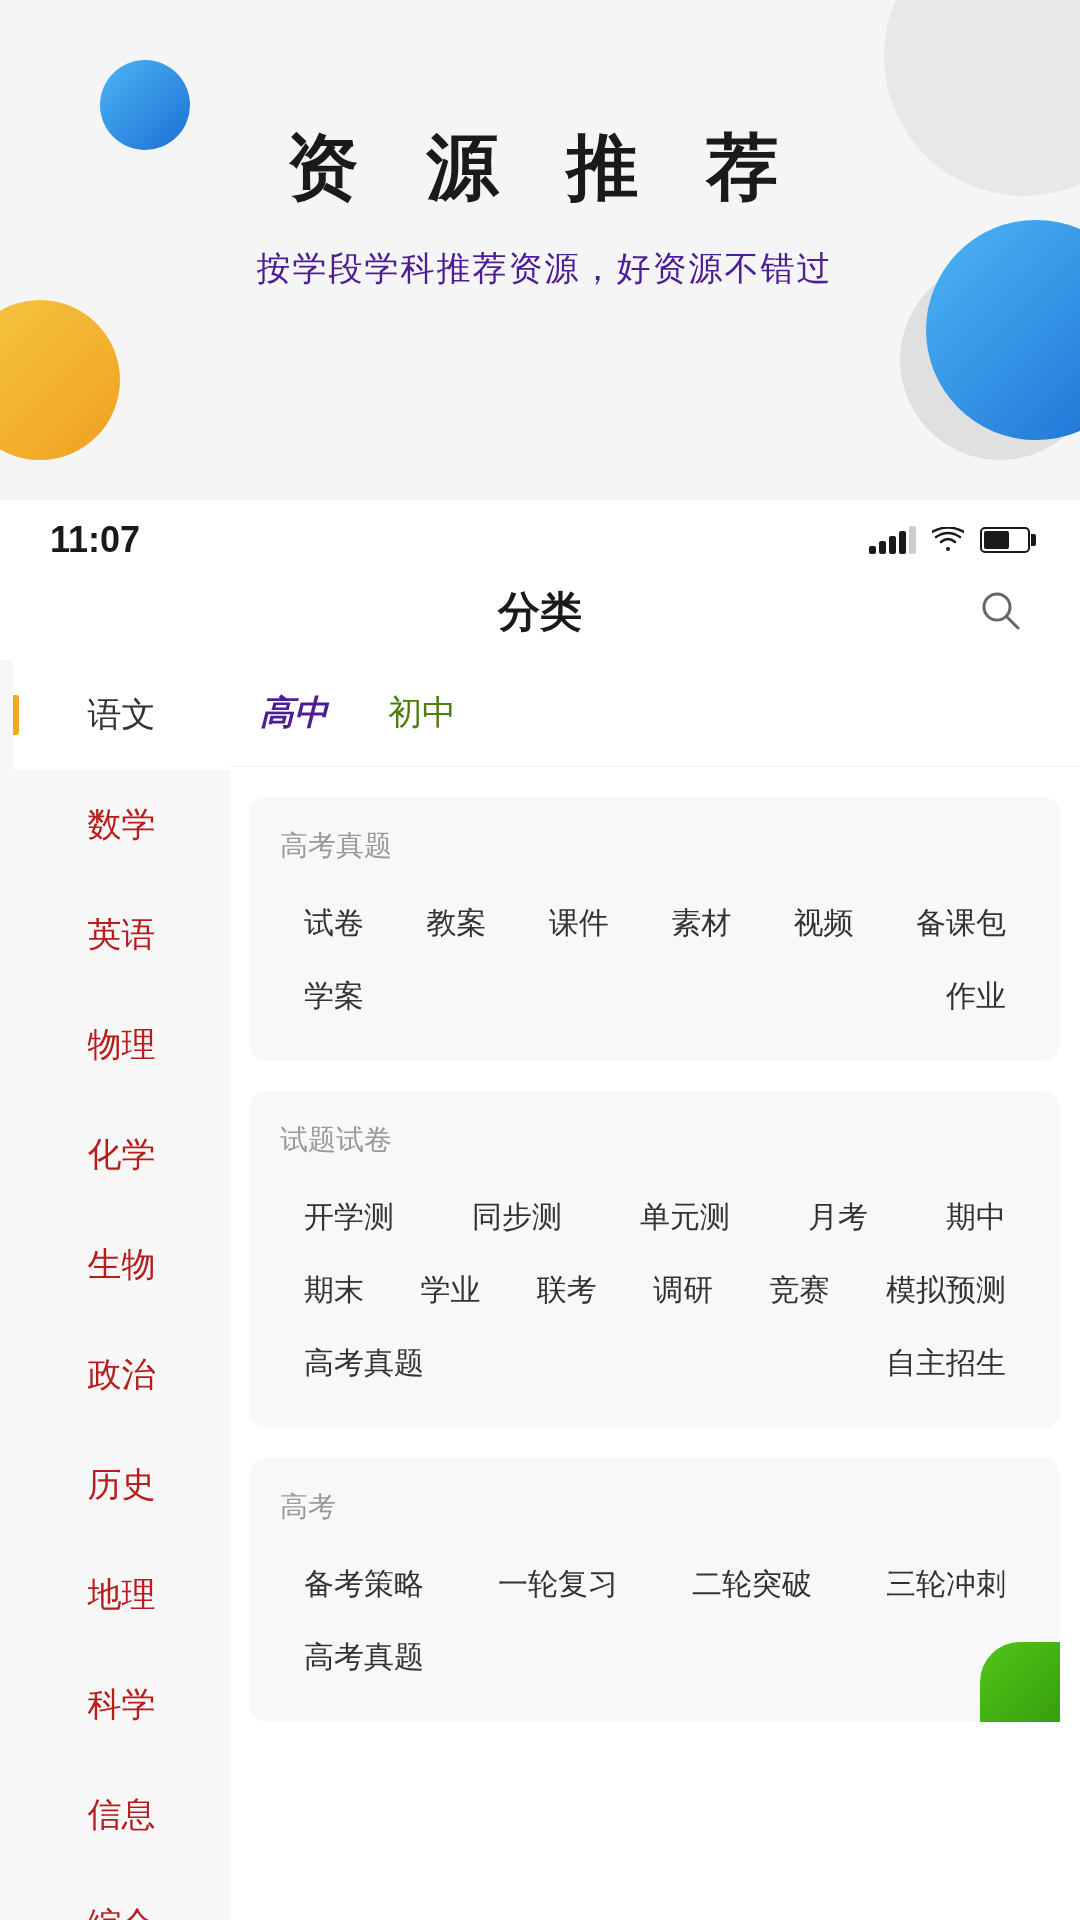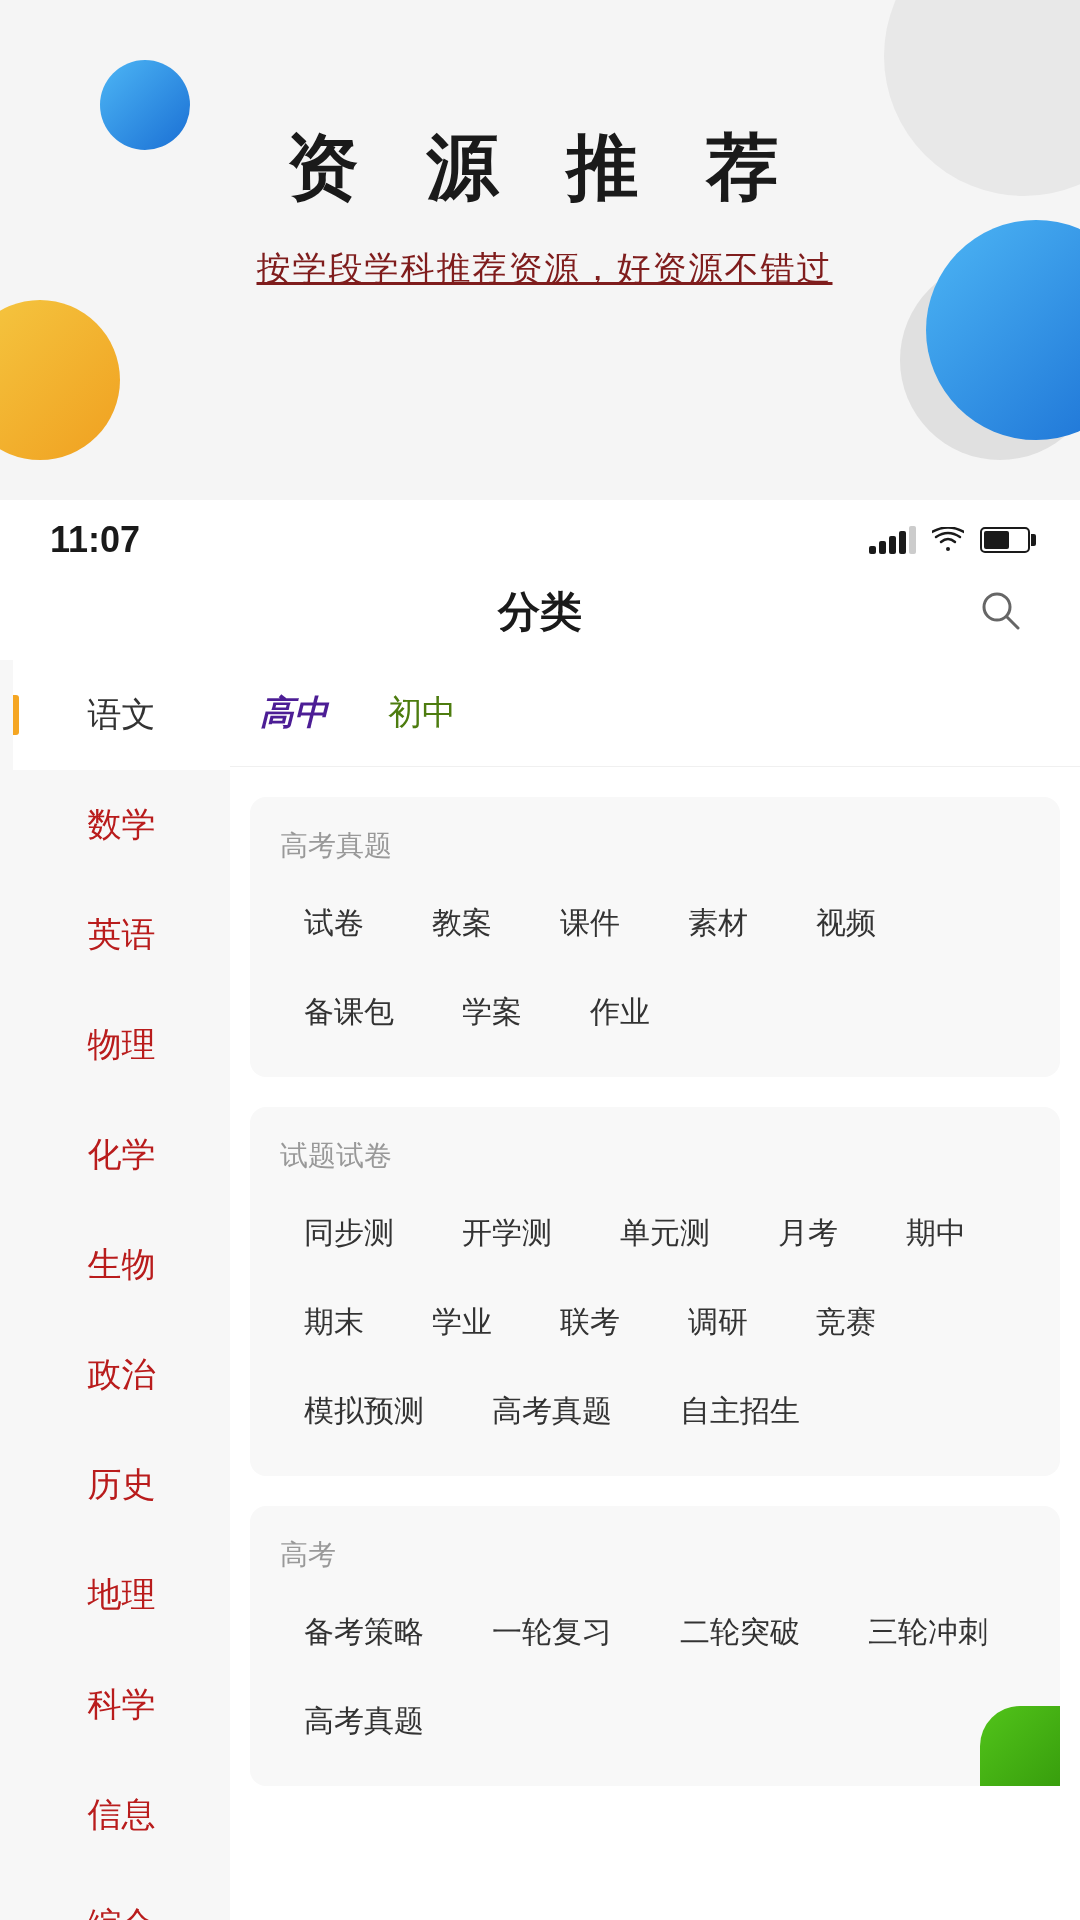--- a/index.html
+++ b/index.html
@@ -87,23 +87,22 @@
     .hero-title {
       font-size: 72px;
       font-weight: 700;
       color: #1a1a1a;
       letter-spacing: 24px;
       margin-bottom: 30px;
     }
 
     .hero-subtitle {
       font-size: 34px;
-      color: #7f1d1d;
+      color: #4c1d95;
       letter-spacing: 2px;
-      text-decoration: underline;
     }
 
     
     .phone-frame {
       position: relative;
       background: #ffffff;
       border-radius: 30px 30px 0 0;
       margin-top: 0;
       min-height: 1420px;
     }
@@ -276,21 +275,22 @@
 
     .section-label {
       font-size: 28px;
       color: #999999;
       margin-bottom: 24px;
     }
 
     .tags-container {
       display: flex;
       flex-wrap: wrap;
-      gap: 20px;
+      gap: 4px;
+      justify-content: space-between;
     }
 
     .tag-item {
       font-size: 30px;
       color: #333333;
       padding: 14px 24px;
       cursor: pointer;
       white-space: nowrap;
     }
 
@@ -416,22 +416,22 @@
           <span class="tag-item">视频</span>
           <span class="tag-item">备课包</span>
           <span class="tag-item">学案</span>
           <span class="tag-item">作业</span>
         </div>
       </div>
 
       <div class="content-section">
         <div class="section-label">试题试卷</div>
         <div class="tags-container">
+          <span class="tag-item">开学测</span>
           <span class="tag-item">同步测</span>
-          <span class="tag-item">开学测</span>
           <span class="tag-item">单元测</span>
           <span class="tag-item">月考</span>
           <span class="tag-item">期中</span>
           <span class="tag-item">期末</span>
           <span class="tag-item">学业</span>
           <span class="tag-item">联考</span>
           <span class="tag-item">调研</span>
           <span class="tag-item">竞赛</span>
           <span class="tag-item">模拟预测</span>
           <span class="tag-item">高考真题</span>

